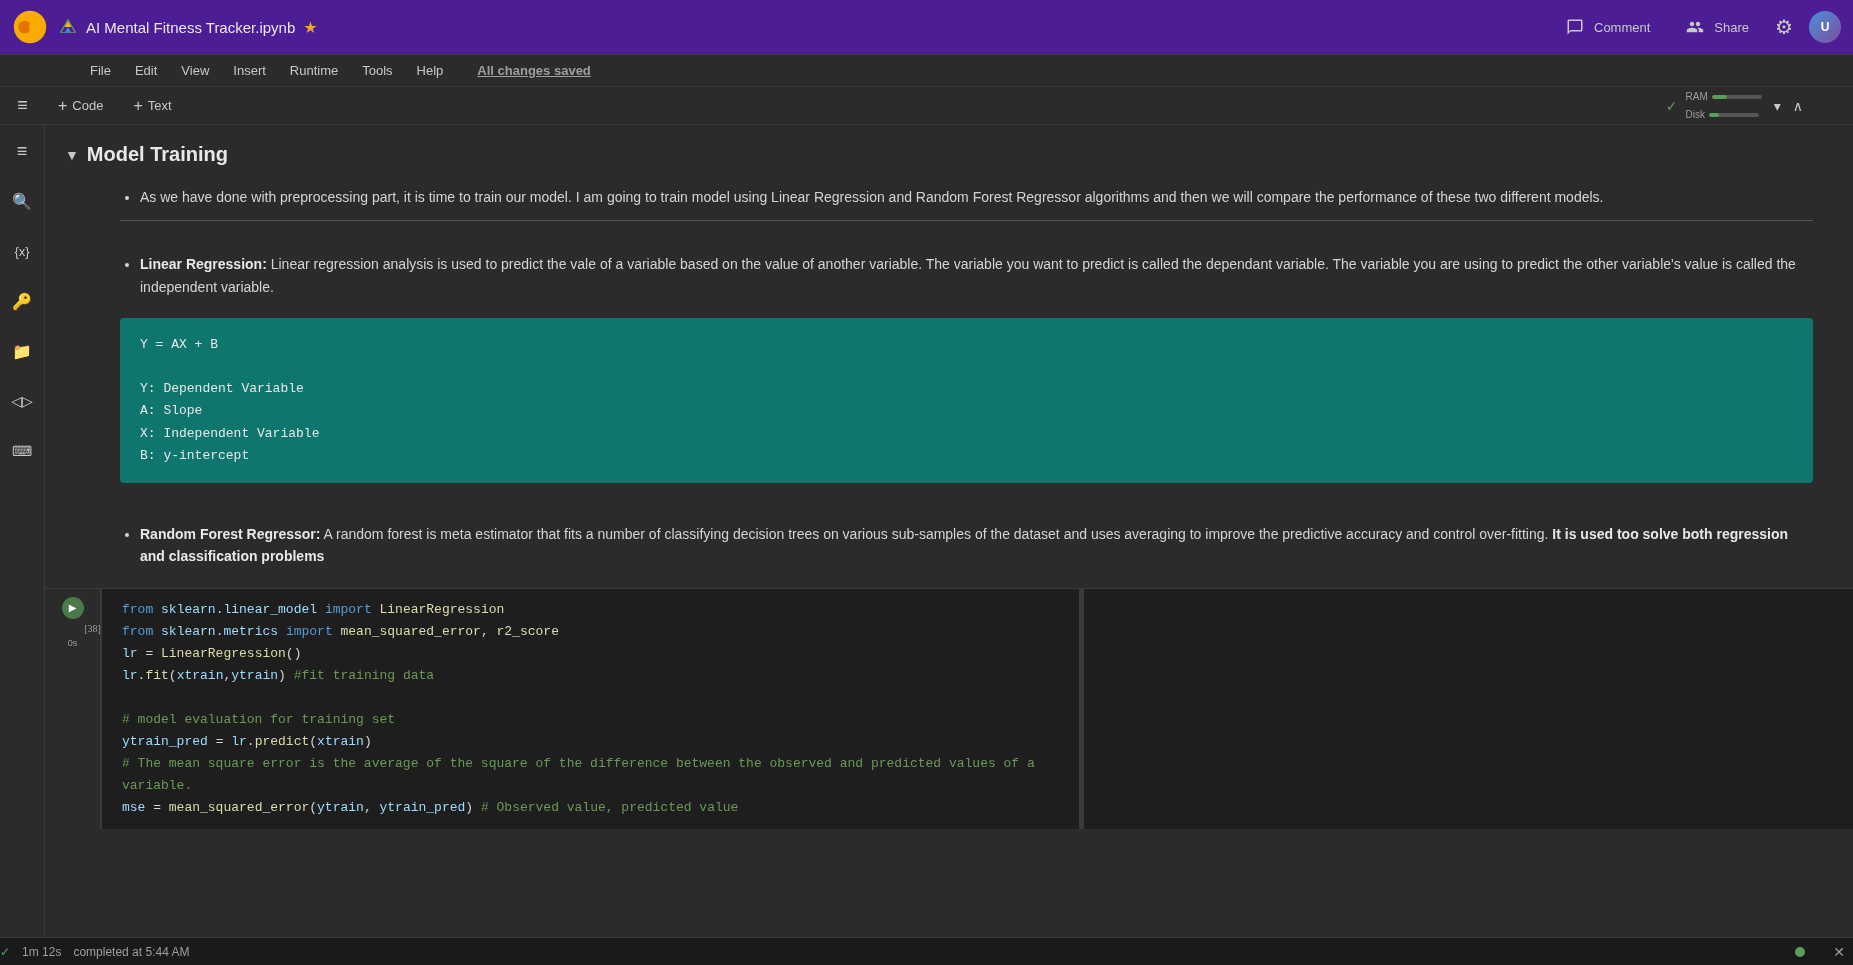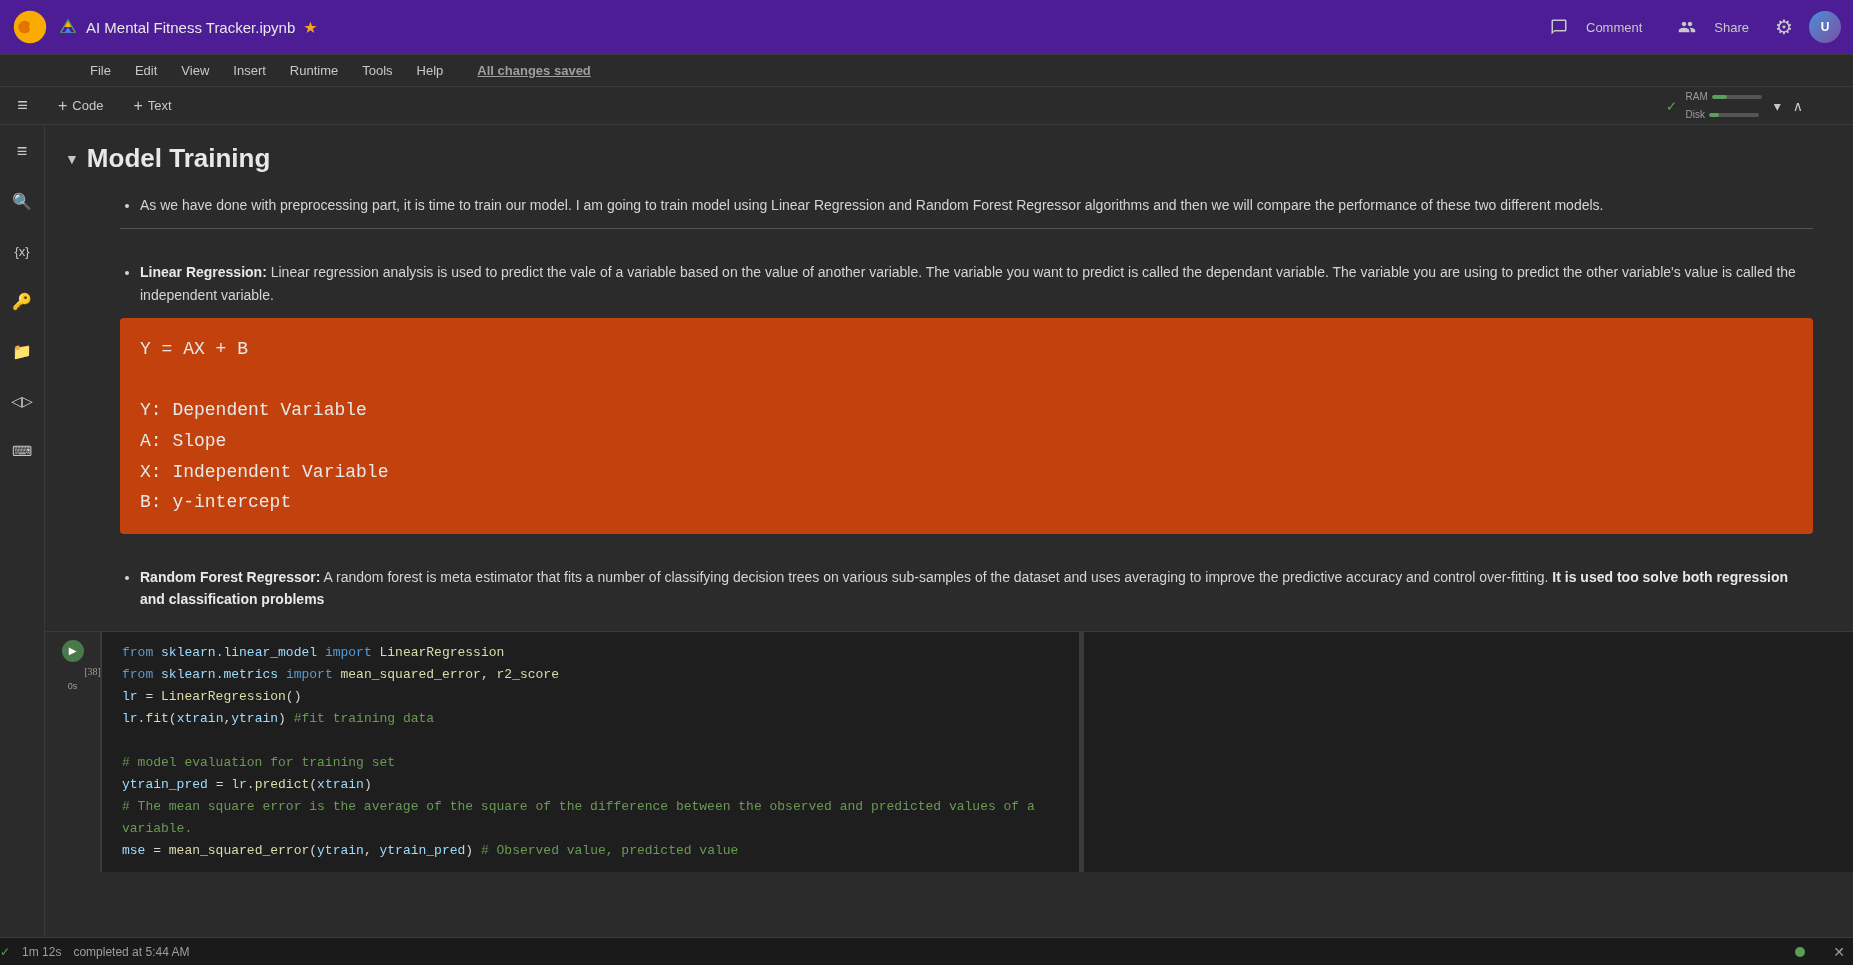--- a/index.html
+++ b/index.html
@@ -46,21 +46,21 @@
     }
     .top-right {
       display: flex;
       align-items: center;
       gap: 16px;
       margin-left: auto;
     }
     .top-right-btn {
       display: flex;
       align-items: center;
-      gap: 18px;
+      gap: 10px;
       color: #c8c8c8;
       font-size: 13px;
       cursor: pointer;
       padding: 6px 10px;
       border-radius: 4px;
     }
     .avatar {
       width: 32px;
       height: 32px;
       border-radius: 50%;
@@ -197,21 +197,21 @@
       align-items: center;
       padding: 18px 20px 10px 20px;
       gap: 8px;
     }
     .collapse-arrow {
       color: #c8c8c8;
       font-size: 14px;
       cursor: pointer;
     }
     .section-title {
-      font-size: 26px;
+      font-size: 20px;
       font-weight: 600;
       color: #e8e8e8;
     }
 
     
     .text-cell {
       margin: 0 20px 0 55px;
       padding: 10px 20px;
       color: #d4d4d4;
       line-height: 1.6;
@@ -226,26 +226,26 @@
     }
     .text-cell b { color: #e8e8e8; font-weight: 600; }
     .text-cell hr {
       border: none;
       border-top: 1px solid #555;
       margin: 12px 0;
     }
 
     
     .code-block {
-      background: #c2410c;
+      background: #0f766e;
       border-radius: 4px;
       padding: 16px 20px;
-      margin: 12px 0;
+      margin: 20px 0;
       font-family: 'Courier New', Courier, monospace;
-      font-size: 18px;
+      font-size: 13px;
       color: #e8e8e8;
       line-height: 1.7;
     }
 
     
     .code-cell {
       margin: 0;
       border-top: 1px solid #3a3a3a;
       position: relative;
       display: flex;

